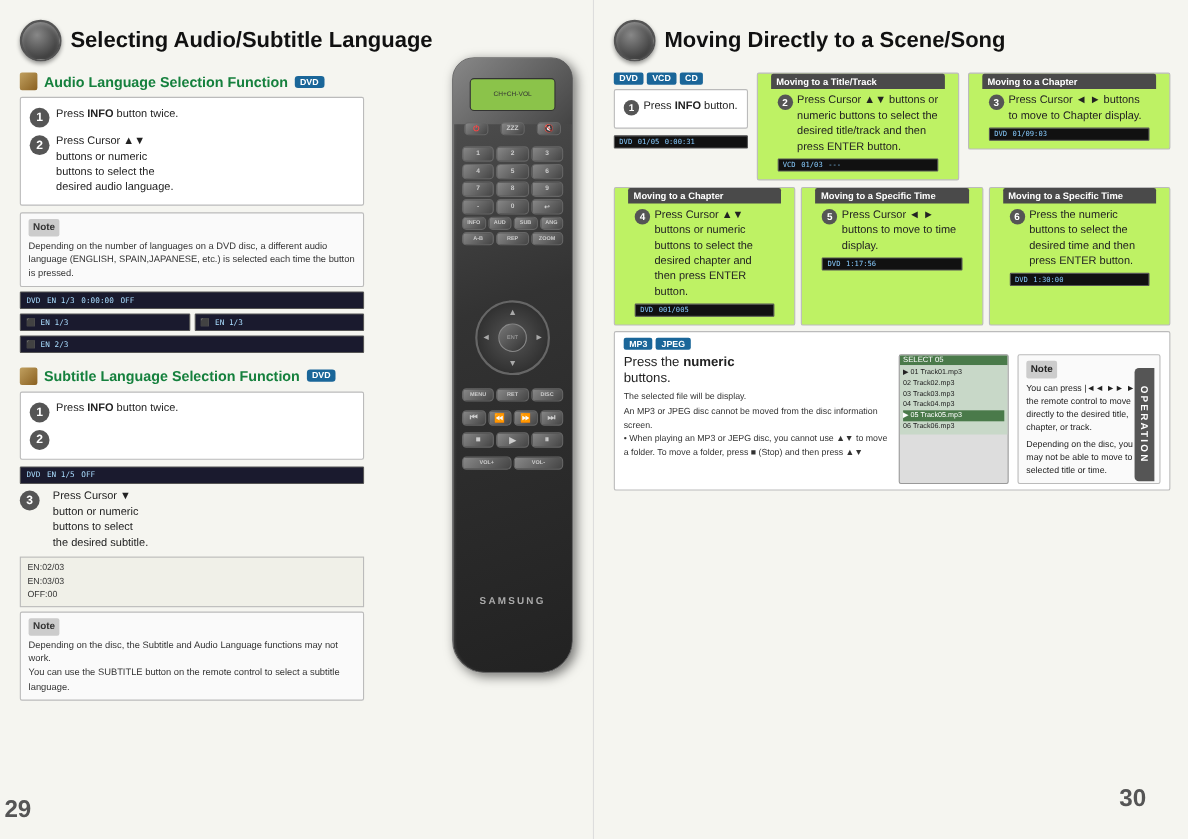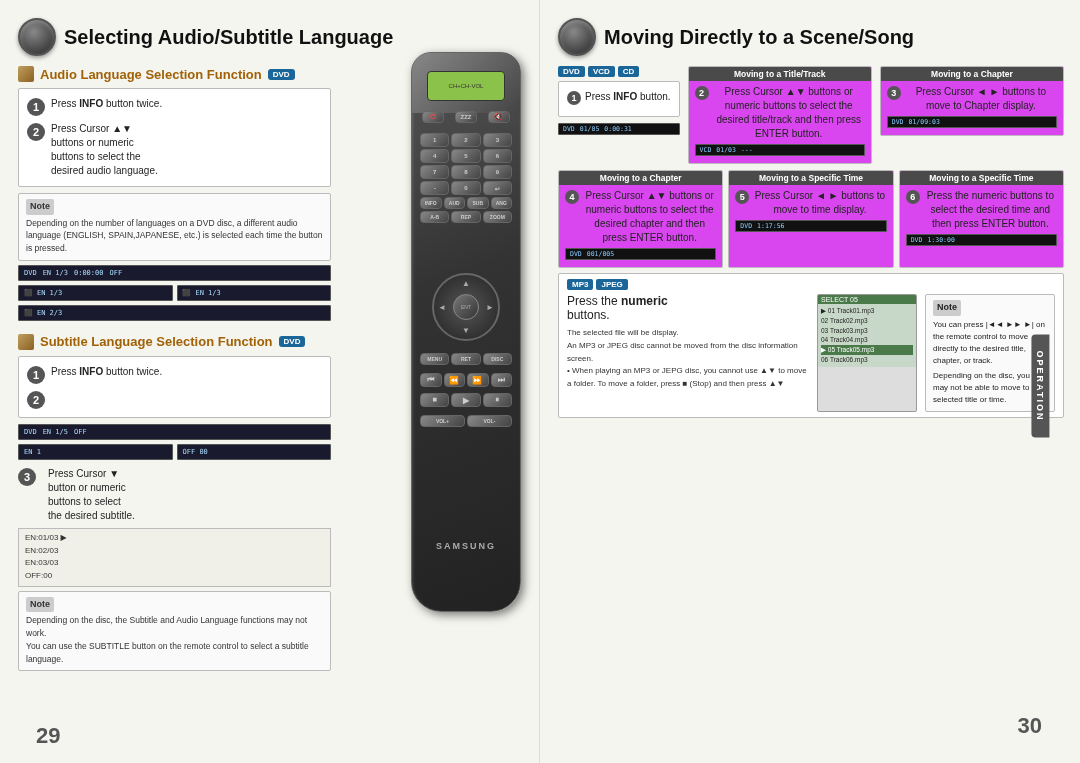--- a/index.html
+++ b/index.html
@@ -35,21 +35,21 @@
       width: 50%;
       height: 100%;
       background: #f5f5f0;
       padding: 18px 16px 10px 18px;
       position: relative;
     }
 
     .page-number-left {
       position: absolute;
       bottom: 14px;
-      left: 36px;
+      left: 4px;
       font-size: 22px;
       font-weight: bold;
       color: #555;
     }
 
     .page-number-right {
       position: absolute;
       bottom: 14px;
       right: 22px;
       font-size: 22px;
@@ -95,21 +95,21 @@
       height: 16px;
       background: linear-gradient(135deg, #c0a060, #8a6020);
       border-radius: 2px;
       margin-right: 6px;
       flex-shrink: 0;
     }
 
     .subsection-header h2 {
       font-size: 13px;
       font-weight: bold;
-      color: #a16207;
+      color: #15803d;
     }
 
     .badge {
       display: inline-block;
       background: #1a6699;
       color: white;
       font-size: 8px;
       font-weight: bold;
       padding: 1px 5px;
       border-radius: 3px;
@@ -326,25 +326,24 @@
 
     .right-grid {
       display: grid;
       grid-template-columns: 1fr 1fr 1fr;
       gap: 5px;
       margin-bottom: 5px;
     }
 
     .grid-cell {
       border: 1px solid #bbb;
-      background: #d946ef;
-      padding: 5px 6px;
+      background: #bef264;
+      padding: 5px 18px;
       border-radius: 2px;
       min-height: 60px;
-      text-align: center;
     }
 
     .grid-cell-title {
       background: #4a4a4a;
       color: white;
       font-size: 8.5px;
       font-weight: bold;
       padding: 2px 5px;
       margin: -5px -6px 4px -6px;
       border-radius: 2px 2px 0 0;
@@ -545,38 +544,29 @@
           <div class="step-row">
             <div class="step-num">2</div>
           </div>
         </div>
 
         <div class="osd-bar" style="margin:2px 0;">
           <span>DVD</span>
           <span>EN 1/5</span>
           <span>OFF</span>
         </div>
-        <div style="display:flex; gap:4px; margin:2px 0;">
-          <div class="osd-bar" style="flex:1;">
-            <span>EN 1</span>
-          </div>
-          <div class="osd-bar" style="flex:1;">
-            <span>OFF 00</span>
-          </div>
-        </div>
 
         <div style="margin:5px 0 5px 0; display:flex; gap:6px;">
           <div class="step-num" style="width:18px;height:18px;background:#555;color:white;font-size:11px;font-weight:bold;border-radius:50%;display:flex;align-items:center;justify-content:center;flex-shrink:0;">3</div>
           <div class="step-text">
             Press Cursor <strong>▼</strong><br>button or numeric<br>buttons to select<br>the desired subtitle.
           </div>
         </div>
 
         <div class="subtitle-list">
-          <div>EN:01/03 ▶</div>
           <div>EN:02/03</div>
           <div>EN:03/03</div>
           <div>OFF:00</div>
         </div>
 
         <div class="note-box" style="margin-top:4px;">
           <div class="note-title">Note</div>
           <div>Depending on the disc, the Subtitle and Audio Language functions may not work.</div>
           <div>You can use the SUBTITLE button on the remote control to select a subtitle language.</div>
         </div>

